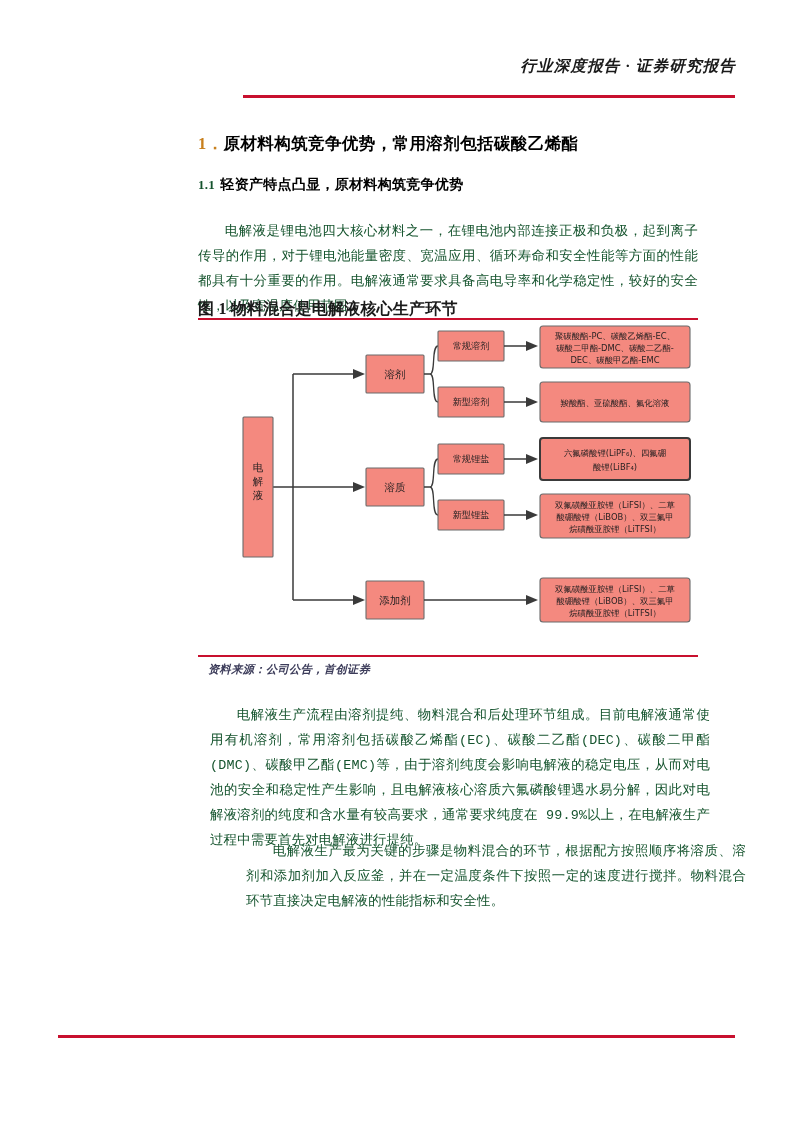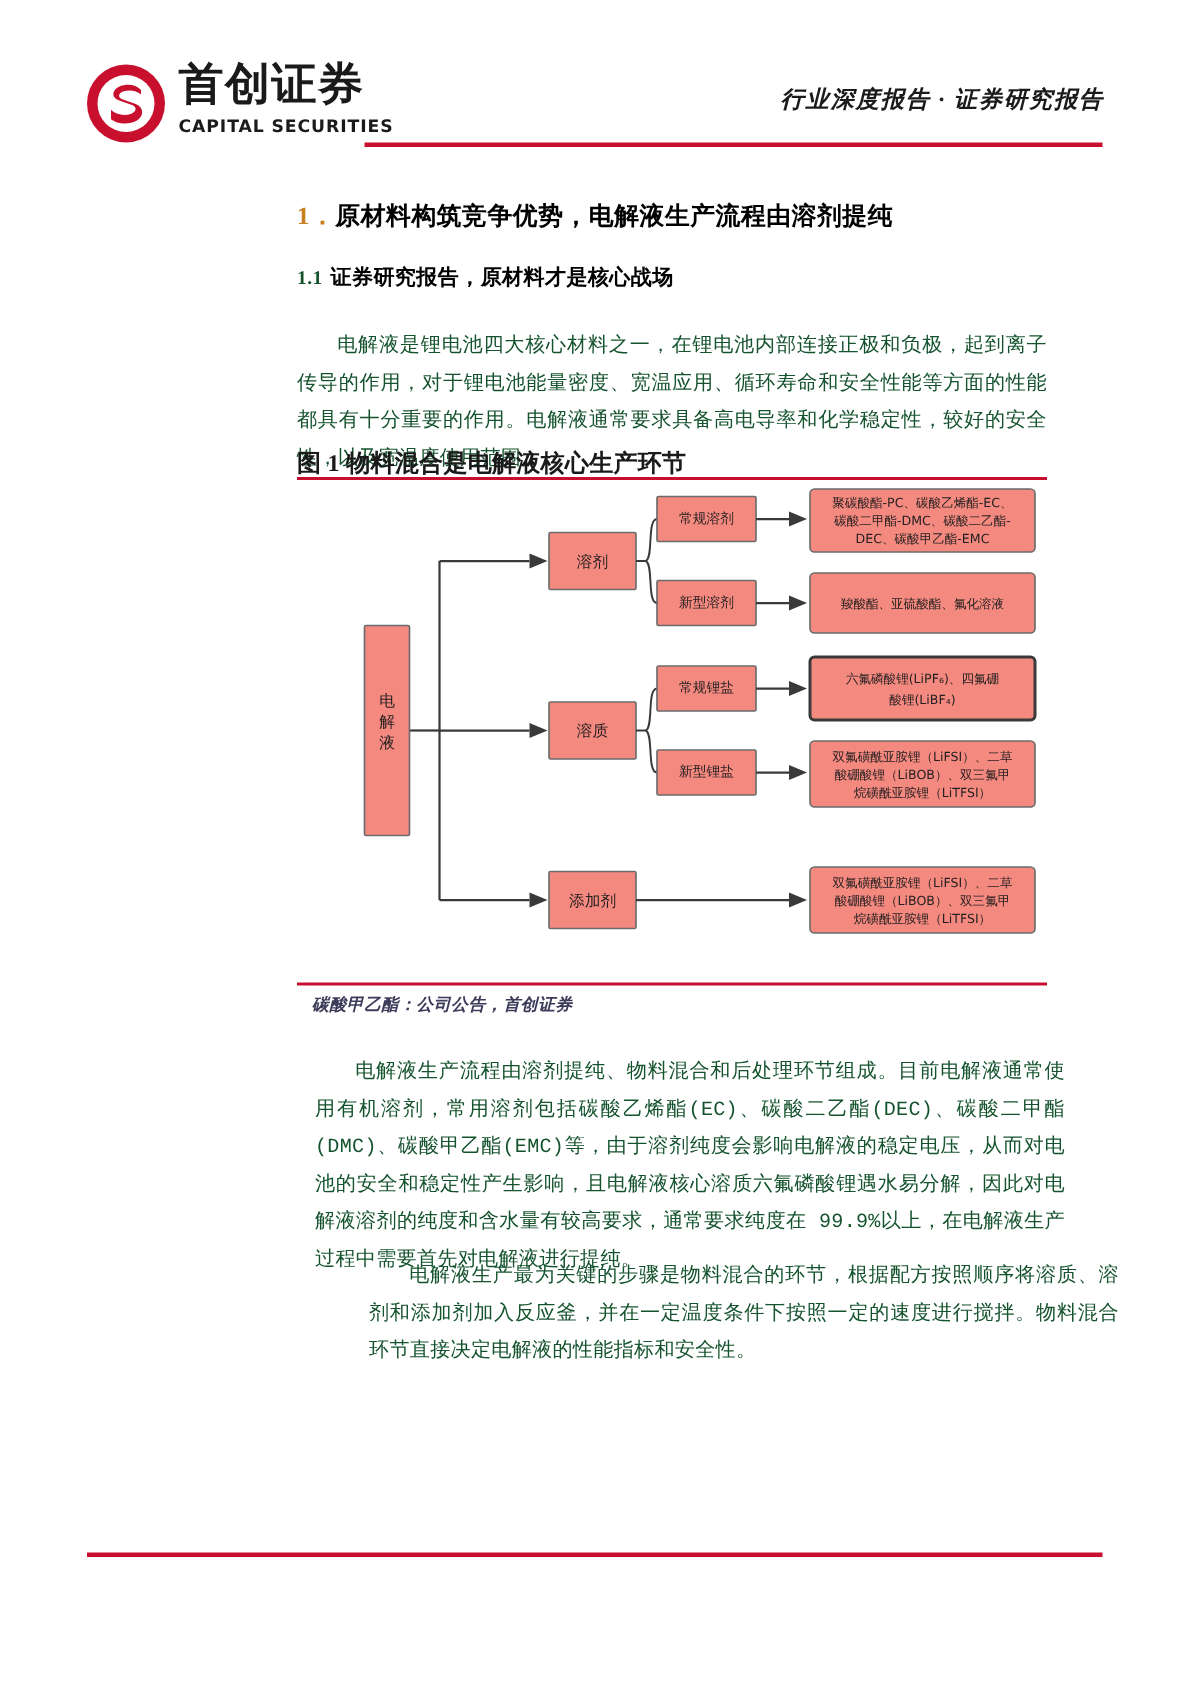--- a/index.html
+++ b/index.html
@@ -254,44 +254,32 @@
     height: 2.5px;
     background: #c8102e;
   }
 </style>
 </head>
 <body>
 
 <div class="page">
 
   <div class="header">
-    <div class="logo-block">
-      <div class="logo-mark">
-        <div class="ring"></div>
-        <svg class="sbar" viewBox="0 0 26 30">
-          <path d="M23 6 C20 2.5 14 1.5 9 3.5 C3.5 5.8 3 11 8 12.8 L17 16 C20.5 17.3 20 20.5 16.5 21.8 C12 23.5 6 22.5 3 19.2 L3 25.5 C7 28.8 15 29.3 20 26.5 C25 23.7 25.3 17.5 19.5 15.3 L10.5 12.1 C7.5 11 7.8 8.2 11 7 C14.8 5.6 20 6.2 23 9 Z" fill="currentColor"></path>
-        </svg>
-      </div>
-      <div class="logo-text">
-        <span class="logo-cn">首创证券</span>
-        <span class="logo-en">CAPITAL SECURITIES</span>
-      </div>
-    </div>
     <div class="header-rule"></div>
     <div class="header-title">行业深度报告 · 证券研究报告</div>
   </div>
 
   <div class="content">
 
     <div class="h1">
-      <span class="num">1．</span><span>原材料构筑竞争优势，电解液生产流程由溶剂提纯</span>
+      <span class="num">1．</span><span>原材料构筑竞争优势，常用溶剂包括碳酸乙烯酯</span>
     </div>
 
     <div class="h2">
-      <span class="num">1.1</span>&nbsp;<span>证券研究报告，原材料才是核心战场</span>
+      <span class="num">1.1</span>&nbsp;<span>轻资产特点凸显，原材料构筑竞争优势</span>
     </div>
 
     <p class="para" id="para-1">电解液是锂电池四大核心材料之一，在锂电池内部连接正极和负极，起到离子传导的作用，对于锂电池能量密度、宽温应用、循环寿命和安全性能等方面的性能都具有十分重要的作用。电解液通常要求具备高电导率和化学稳定性，较好的安全性，以及宽温度使用范围。</p>
 
     <div class="fig-caption">图 1 物料混合是电解液核心生产环节</div>
     <div class="fig-rule-top"></div>
 
     <div class="diagram">
       <svg width="500" height="330" viewBox="0 0 500 330">
 
@@ -366,21 +354,21 @@
 
         <rect class="node" x="342" y="256" width="150" height="44" rx="3"></rect>
         <text class="nodetext t-leaf" x="417" y="267">双氟磺酰亚胺锂（LiFSI）、二草</text>
         <text class="nodetext t-leaf" x="417" y="279">酸硼酸锂（LiBOB）、双三氟甲</text>
         <text class="nodetext t-leaf" x="417" y="291">烷磺酰亚胺锂（LiTFSI）</text>
 
       </svg>
     </div>
 
     <div class="fig-rule-bottom"></div>
-    <div class="fig-source">碳酸甲乙酯：公司公告，首创证券</div>
+    <div class="fig-source">资料来源：公司公告，首创证券</div>
 
     <p class="para" id="para-2">电解液生产流程由溶剂提纯、物料混合和后处理环节组成。目前电解液通常使用有机溶剂，常用溶剂包括碳酸乙烯酯(EC)、碳酸二乙酯(DEC)、碳酸二甲酯(DMC)、碳酸甲乙酯(EMC)等，由于溶剂纯度会影响电解液的稳定电压，从而对电池的安全和稳定性产生影响，且电解液核心溶质六氟磷酸锂遇水易分解，因此对电解液溶剂的纯度和含水量有较高要求，通常要求纯度在 99.9%以上，在电解液生产过程中需要首先对电解液进行提纯。</p>
     <p class="para" id="para-3">电解液生产最为关键的步骤是物料混合的环节，根据配方按照顺序将溶质、溶剂和添加剂加入反应釜，并在一定温度条件下按照一定的速度进行搅拌。物料混合环节直接决定电解液的性能指标和安全性。</p>
 
   </div>
 
   <div class="footer-rule"></div>
 
 </div>
 

